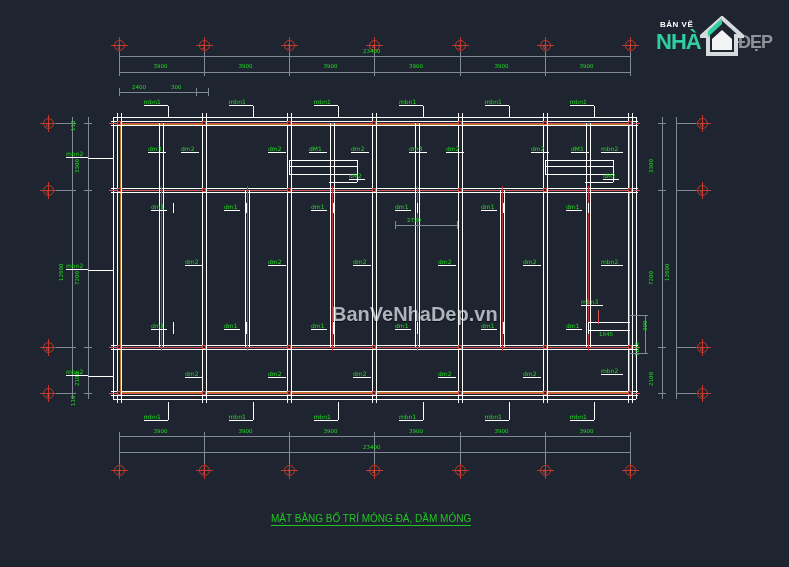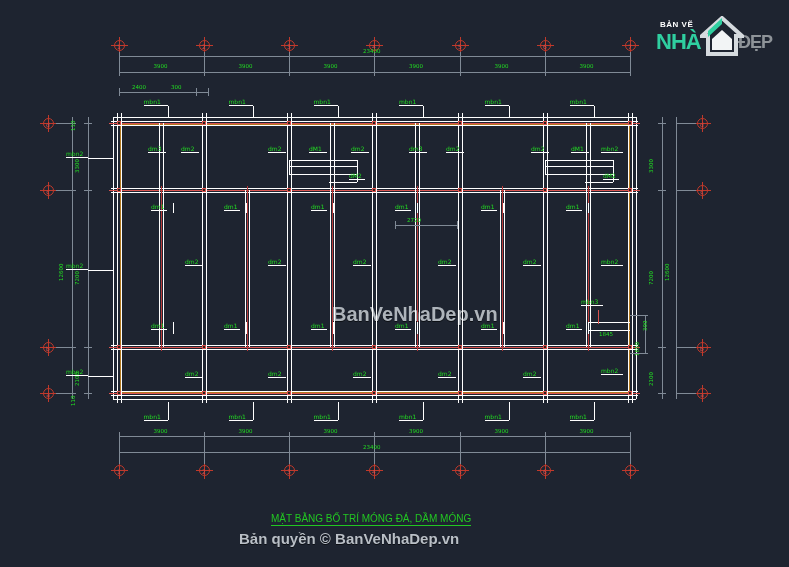--- a/index.html
+++ b/index.html
@@ -62,21 +62,20 @@
     <div class="lg-nha">NHÀ</div>
     <div class="lg-dep">ĐẸP</div>
     <svg class="lg-house" viewBox="0 0 44 40">
       <path d="M22 2 L42 20 L36 20 L36 38 L8 38 L8 20 L2 20 Z" fill="none" stroke="#d5dade" stroke-width="4"></path>
       <path d="M22 14 L32 23 L32 34 L12 34 L12 23 Z" fill="#f2f4f5"></path>
       <path d="M22 2 L8 15 L8 21 L22 8 Z" fill="#2fcfa0"></path>
     </svg>
   </div>
 
   <div id="title1">MẶT BẰNG BỐ TRÍ MÓNG ĐÁ, DẦM MÓNG</div>
-  <div id="title2">Bản quyền © BanVeNhaDep.vn</div>
   <div id="wm">BanVeNhaDep.vn</div>
 
   <div id="layer-structure">
       <div class="ln" style="left: 113px; top: 117px; width: 523px; height: 1px; background: rgb(255, 255, 255);"></div>
       <div class="ln" style="left: 113px; top: 399px; width: 523px; height: 1px; background: rgb(255, 255, 255);"></div>
       <div class="ln" style="left: 113px; top: 117px; height: 282px; width: 1px; background: rgb(255, 255, 255);"></div>
       <div class="ln" style="left: 636px; top: 117px; height: 282px; width: 1px; background: rgb(255, 255, 255);"></div>
       <div class="ln" style="left: 117px; top: 121px; width: 515px; height: 1px; background: rgb(179, 121, 31);"></div>
       <div class="ln" style="left: 117px; top: 395px; width: 515px; height: 1px; background: rgb(179, 121, 31);"></div>
       <div class="ln" style="left: 117px; top: 121px; height: 274px; width: 1px; background: rgb(179, 121, 31);"></div>

